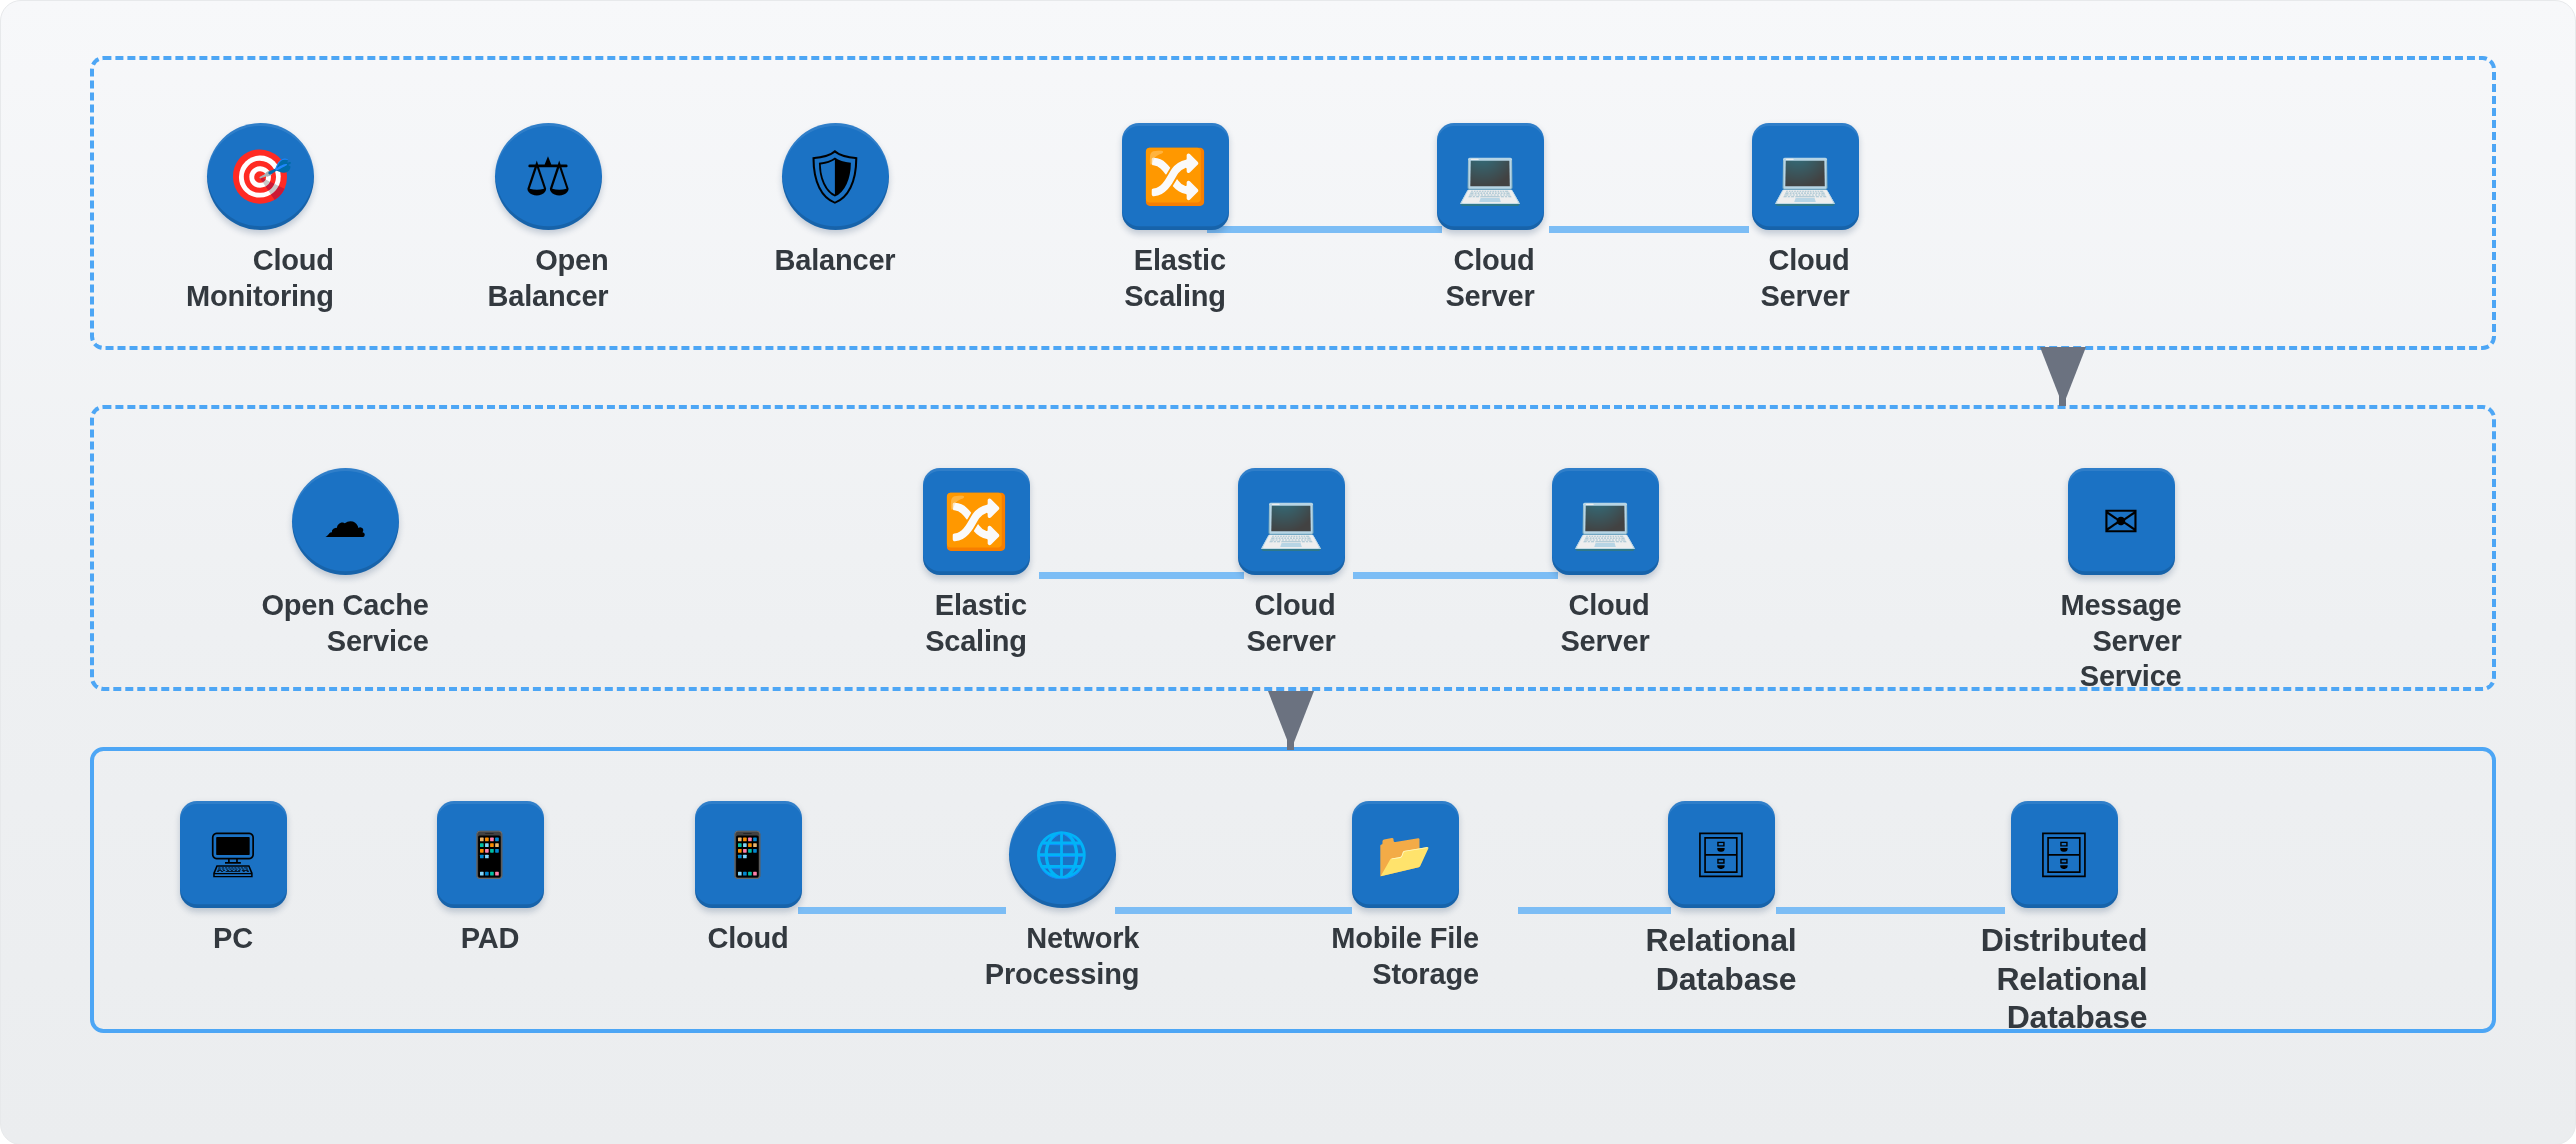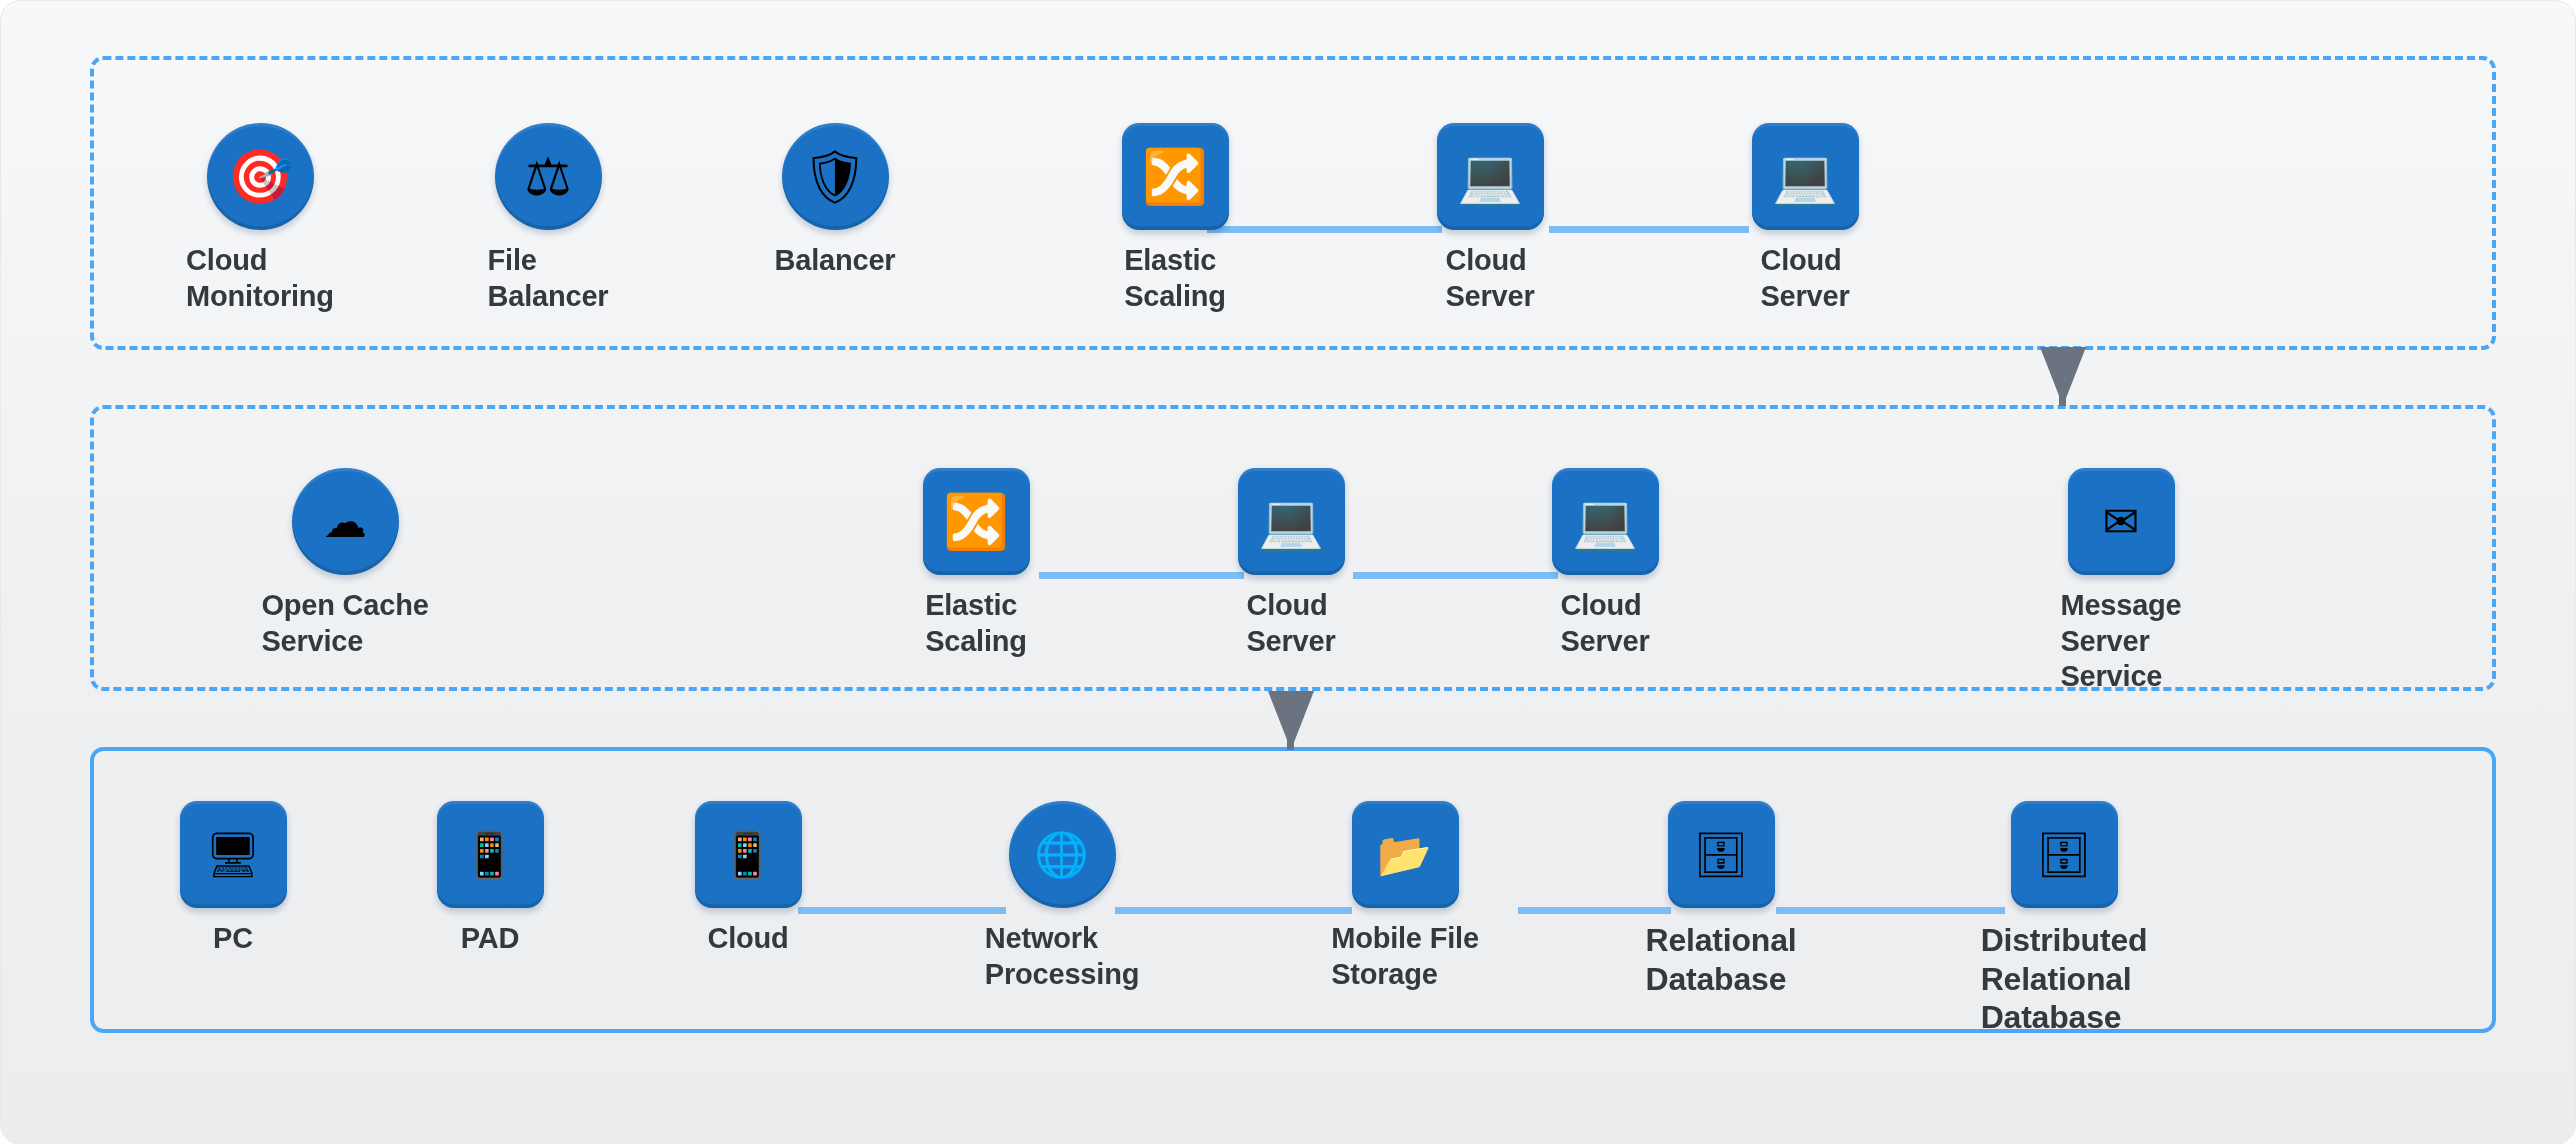--- a/index.html
+++ b/index.html
@@ -61,21 +61,21 @@
   .tile .glyph {
     font-size: 53px;
     line-height: 1;
     display: block;
     text-align: center;
   }
   .tile .glyph.sm { font-size: 44px; }
 
   .node .caption {
     margin-top: 13.4px;
-    text-align: left;
+    text-align: right;
     color: #33393f;
     font-weight: bold;
     font-size: 29px;
     line-height: 1.22;
     white-space: pre-line;
     letter-spacing: -0.2px;
   }
   .node .caption.small {
     font-size: 32px;
     line-height: 1.2;
@@ -121,21 +121,21 @@
       <span class="glyph">🎯</span>
     </div>
     <div class="caption">Cloud
 Monitoring</div>
   </div>
 
   <div class="node" style="left:447px; top:122px;">
     <div class="tile round">
       <span class="glyph">⚖</span>
     </div>
-    <div class="caption">File
+    <div class="caption">Open
 Balancer</div>
   </div>
 
   <div class="node" style="left:734px; top:122px;">
     <div class="tile round">
       <span class="glyph">🛡</span>
     </div>
     <div class="caption">Balancer</div>
   </div>
 

